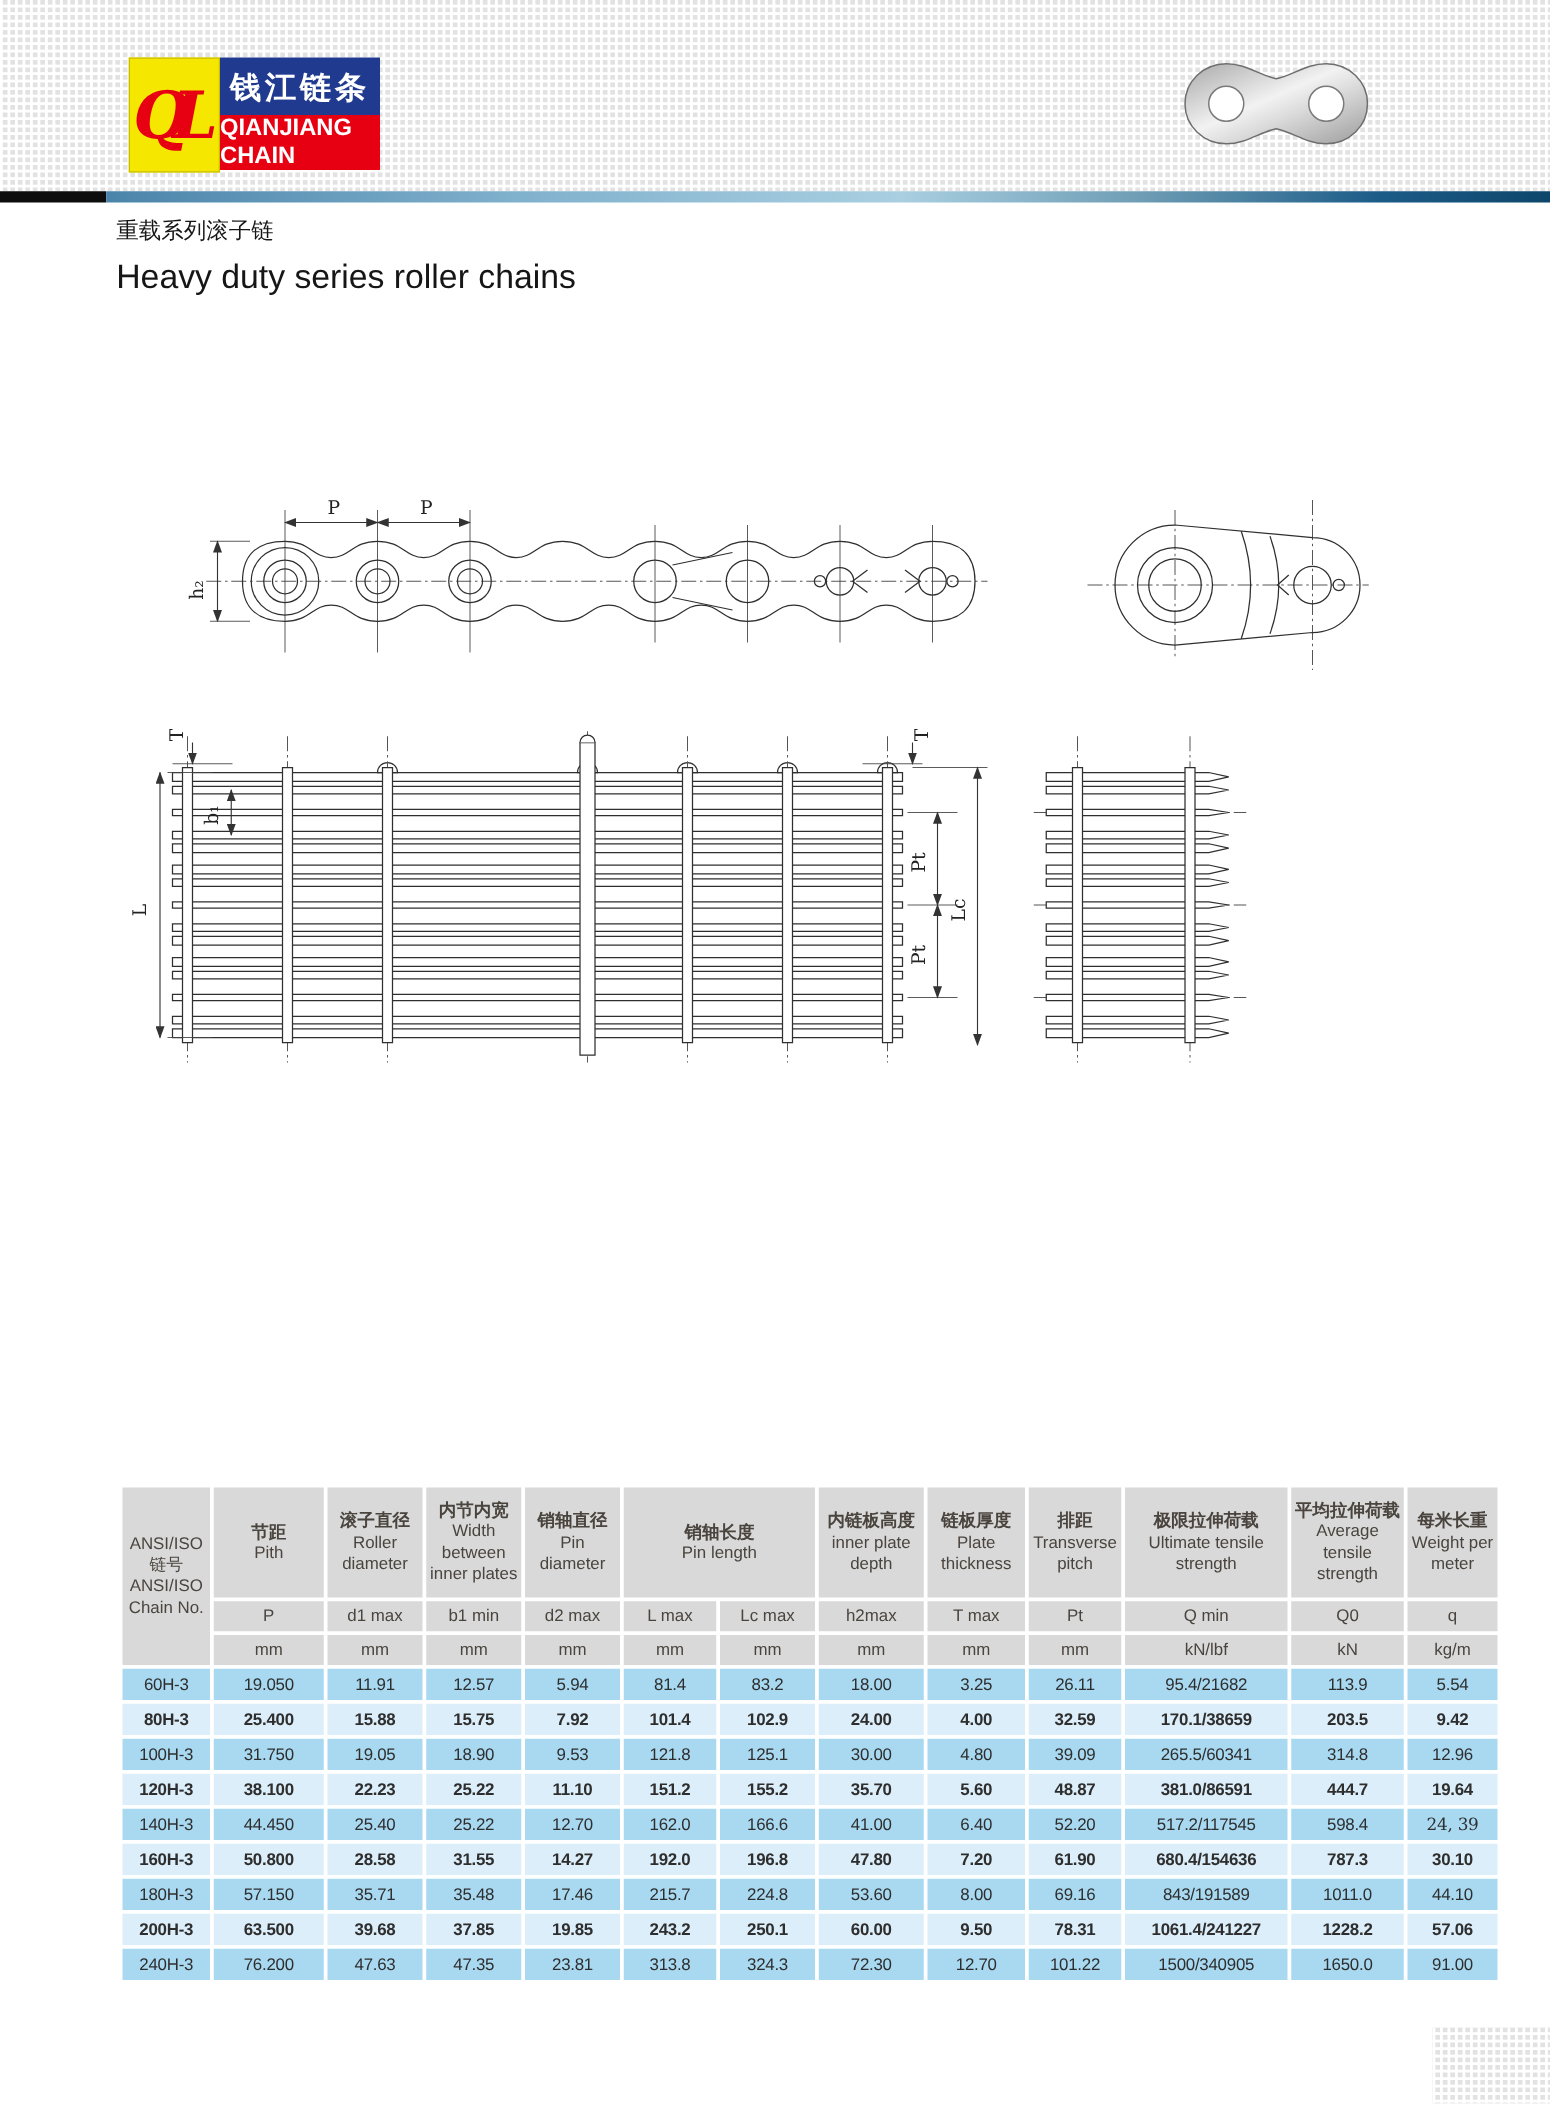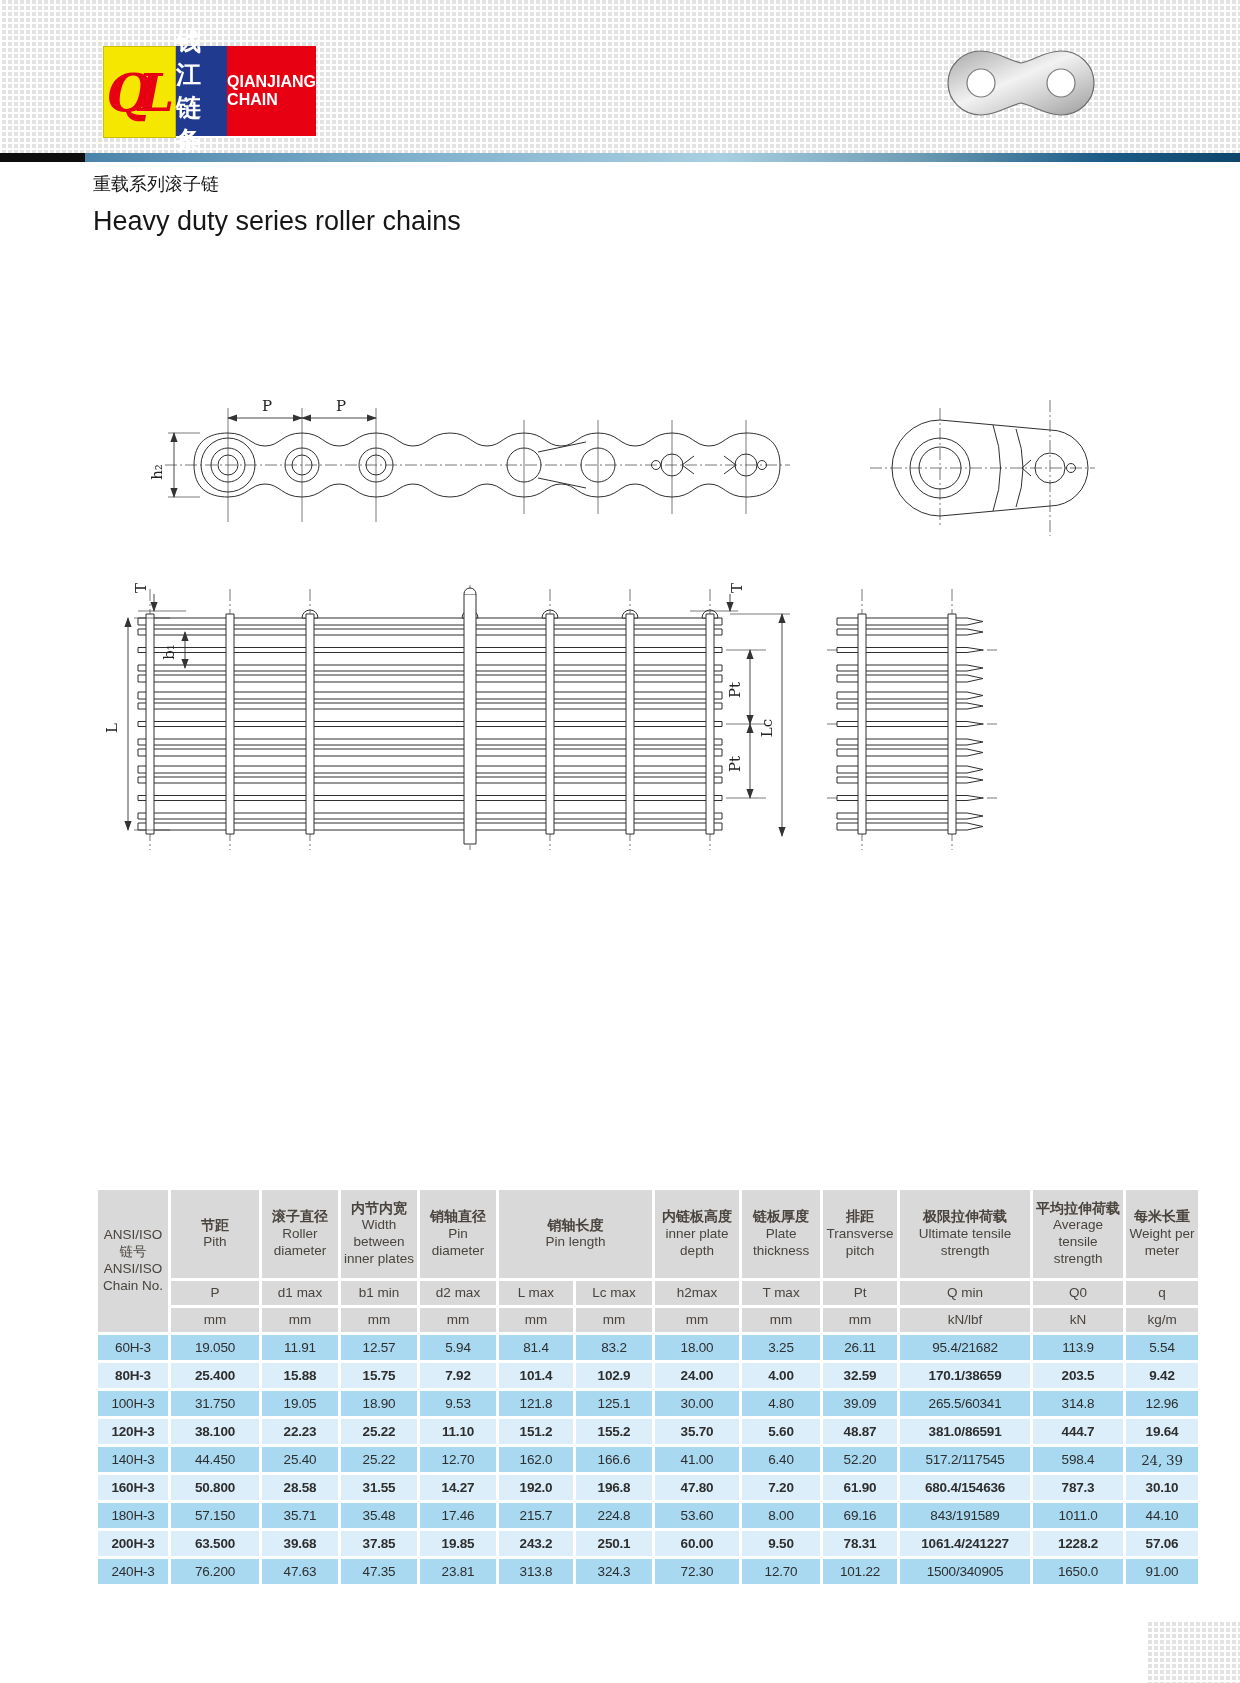--- a/index.html
+++ b/index.html
@@ -12,25 +12,25 @@
       linear-gradient(0deg,#fff 0 2px,rgba(0,0,0,0) 2px),
       linear-gradient(#e2e2e2,#e2e2e2);
     background-size:6px 6px,6px 6px,100% 100%;padding-left:44px;}
   .header-band{position:absolute;left:0;top:0;width:1240px;height:153px;}
   
   .logo{position:absolute;left:103px;top:46px;height:90px;display:flex;}
   .logo-yellow{width:71px;height:90px;background:#f6e700;border:1px solid #c9bf00;
     display:flex;align-items:center;justify-content:center;}
   .logo-monogram{font-family:"DejaVu Serif","Liberation Serif",serif;font-style:italic;
     font-weight:bold;color:#e60012;font-size:52px;letter-spacing:-14px;padding-right:12px;}
-  .logo-right{width:140px;height:90px;display:flex;flex-direction:row;}
+  .logo-right{width:128px;height:90px;display:flex;flex-direction:column;}
   .logo-blue{flex:1.1;background:#1f3a8f;color:#fff;display:flex;align-items:center;
     justify-content:center;font-size:25px;font-weight:bold;letter-spacing:3px;}
   .logo-red{flex:1;background:#e60012;color:#fff;display:flex;align-items:center;
-    justify-content:center;font-size:16px;font-weight:bold;letter-spacing:0px;}
+    justify-content:center;font-size:19px;font-weight:bold;letter-spacing:0px;}
   .plate-art{position:absolute;left:945px;top:48px;}
   
   .rule{position:absolute;left:0;top:153px;width:1240px;height:9px;}
   .rule-black{position:absolute;left:0;top:0;width:85px;height:9px;background:#0d0d0d;}
   .rule-blue{position:absolute;left:85px;top:0;width:1155px;height:9px;
     background:linear-gradient(90deg,#4b84aa 0%,#7fb0cc 28%,#a9cfe1 55%,#6d9cb4 72%,#1c5c88 88%,#0e466b 100%);}
   
   .title-cn{position:absolute;left:93px;top:172px;font-size:18px;color:#161616;font-weight:500;}
   .title-en{position:absolute;left:93px;top:206px;font-size:27px;color:#161616;font-weight:400;}
   

